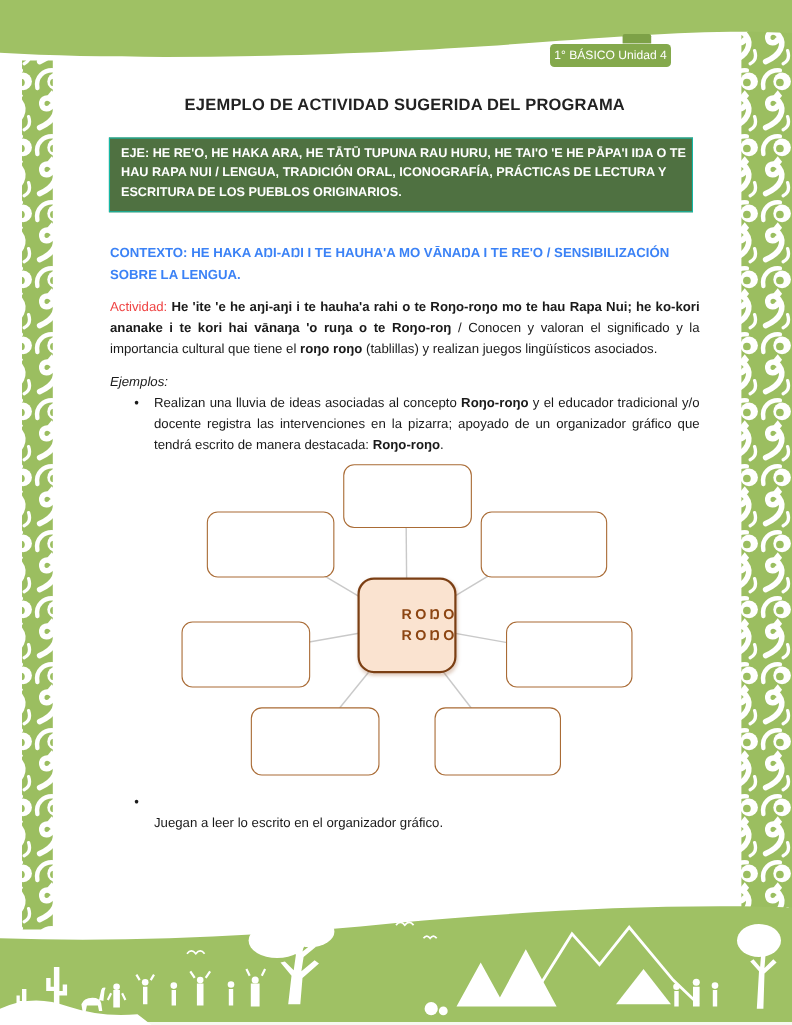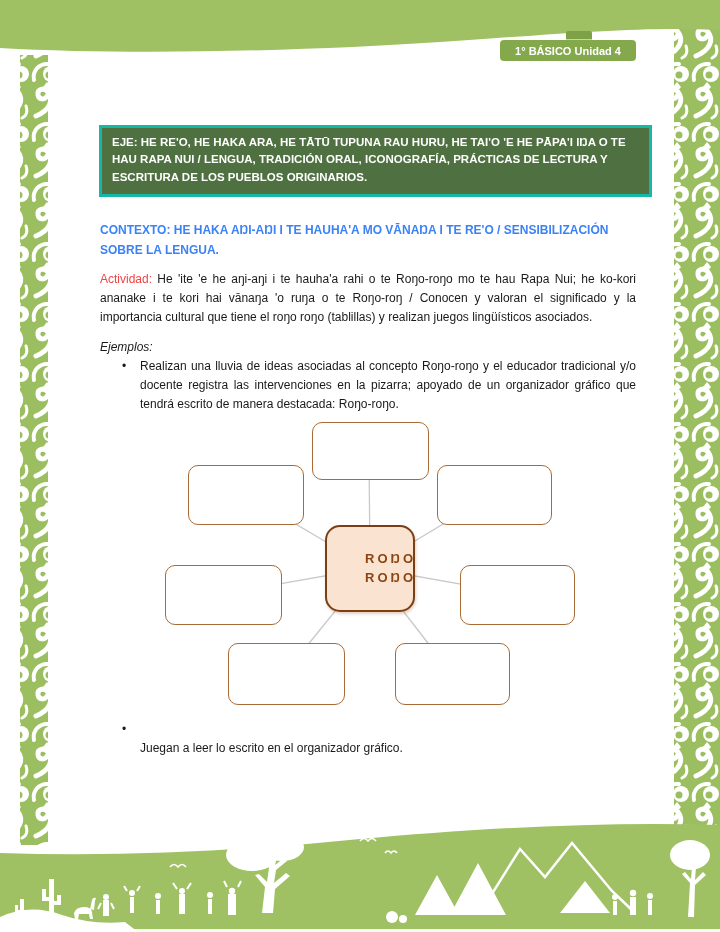--- a/index.html
+++ b/index.html
@@ -5,41 +5,41 @@
   html,body{margin:0;padding:0;background:#fff;}
   #page{
     position:relative;width:720px;height:932px;overflow:hidden;background:#ffffff;
     font-family:"Liberation Sans",sans-serif;color:#1a1a1a;
   }
   svg.deco{position:absolute;}
   #side-strips{left:0;top:0;z-index:1;}
   #top-band{left:0;top:0;z-index:2;}
   #bottom-art{left:0;bottom:0;z-index:4;}
   .badge{
-    position:absolute;left:500px;top:40px;width:136px;height:21px;z-index:3;
-    background:#84a94c;border-radius:4px;color:#fff;font-size:11px;font-weight:bold;
+    position:absolute;left:500px;top:40px;width:110px;height:21px;z-index:3;
+    background:#84a94c;border-radius:4px;color:#fff;font-size:11px;font-weight:normal;
     display:flex;align-items:center;justify-content:center;
     box-shadow:0 0 0 1px rgba(255,255,255,.55);
   }
   .badge-tab{position:absolute;left:566px;top:31px;width:26px;height:12px;background:#7da147;z-index:2;border-radius:2px;}
   .content{position:absolute;z-index:5;}
   .title{
     left:100px;top:87px;width:536px;text-align:center;
     font-size:15px;font-weight:bold;color:#222222;letter-spacing:.2px;
   }
   .eje-box{
-    left:99px;top:125px;width:517px;background:#4f7141;border:3px solid #14b8a6;
-    color:#ffffff;font-weight:bold;font-size:11.5px;line-height:1.5;padding:6px 20px 8px 10px;
+    left:99px;top:125px;width:517px;background:#4f7141;border:1px solid #14b8a6;
+    color:#ffffff;font-weight:bold;font-size:11.5px;line-height:1.5;padding:6px 2px 8px 10px;
   }
   .contexto{
     left:100px;top:221px;width:536px;color:#3b82f6;font-weight:bold;font-size:12px;line-height:1.65;
   }
   .para{left:100px;top:270px;width:536px;font-size:12px;line-height:1.58;text-align:justify;}
   .blue{color:#ef4444;}
-  .b{font-weight:normal;margin-top:12px;}
+  .b{font-weight:bold;margin-top:12px;}
   .ejemplos-heading{left:100px;top:340px;width:200px;font-size:12px;font-style:italic;}
   .bullet{left:122px;width:514px;font-size:12px;line-height:1.58;display:flex;}
   .bullet .dot{width:18px;flex:0 0 18px;font-size:12px;}
   .bullet .btxt{flex:1;text-align:justify;}
   .bullet1{top:357px;}
   .bullet2{top:720px;}
   .bullet2 .btxt{text-align:left;margin-top:19px;}
   .closing{left:100px;top:738px;width:536px;font-size:12px;line-height:1.58;text-align:justify;}
 
   
@@ -88,20 +88,21 @@
   </svg>
 
   <svg id="top-band" class="deco" width="720" height="60" viewBox="0 0 720 60" aria-hidden="true">
     <path d="M0,0 H720 V30 C640,26 560,34 440,42 C320,50 140,56 0,48 Z" fill="#9fc164"></path>
   </svg>
   <div class="badge-tab"></div>
   <div class="badge">
     <span>1° BÁSICO Unidad 4</span>
   </div>
 
+  <div class="content title">EJEMPLO DE ACTIVIDAD SUGERIDA DEL PROGRAMA</div>
 
   <div class="content eje-box">
     <span>EJE: HE RE'O, HE HAKA ARA, HE TĀTŪ TUPUNA RAU HURU, HE TAI'O 'E HE PĀPA'I IŊA O TE HAU RAPA NUI / LENGUA, TRADICIÓN ORAL, ICONOGRAFÍA, PRÁCTICAS DE LECTURA Y ESCRITURA DE LOS PUEBLOS ORIGINARIOS.</span>
   </div>
 
   <div class="content contexto">CONTEXTO: HE HAKA AŊI-AŊI I TE HAUHA'A MO VĀNAŊA I TE RE'O / SENSIBILIZACIÓN SOBRE LA LENGUA.</div>
 
   <div class="content para">
     <span class="blue">Actividad</span><span class="blue">: </span><span class="b">He 'ite 'e he aŋi-aŋi i te hauha'a rahi o te Roŋo-roŋo mo te hau Rapa Nui; he ko-kori ananake i te kori hai vānaŋa 'o ruŋa o te Roŋo-roŋ</span><span> / </span><span>Conocen y valoran el significado y la importancia cultural que tiene el </span><span class="b">roŋo roŋo</span><span> (tablillas) y realizan juegos lingüísticos asociados.</span>
   </div>

